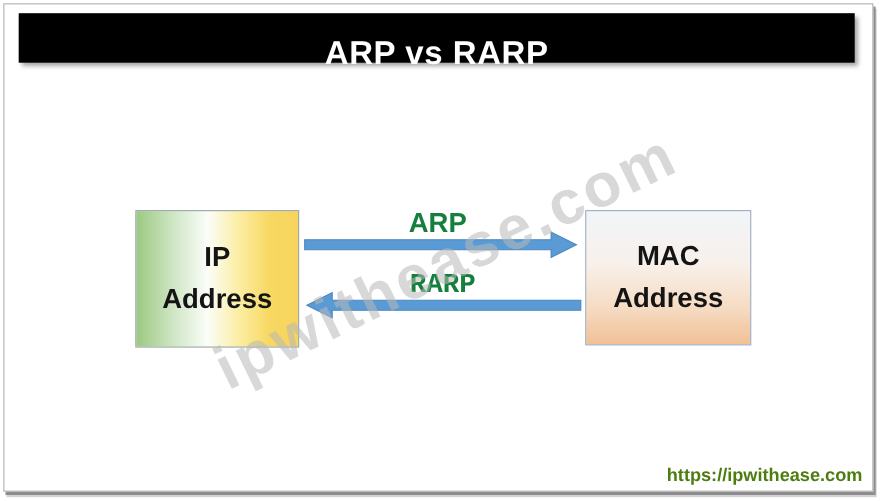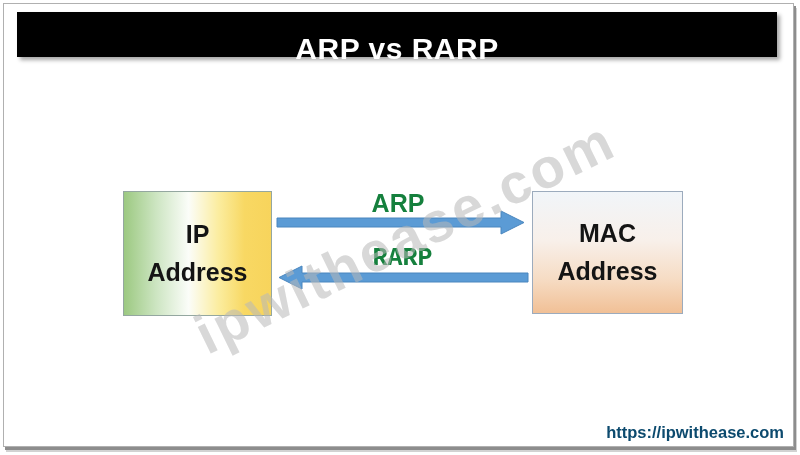--- a/index.html
+++ b/index.html
@@ -92,21 +92,21 @@
     opacity: 0.55;
     white-space: nowrap;
     z-index: 4;
     pointer-events: none;
   }
   .footer-url {
     position: absolute;
     right: 16px; top: 423px;
     font-size: 16.5px;
     font-weight: bold;
-    color: #0c4a6e;
+    color: #4d7c0f;
     text-decoration: none;
     z-index: 3;
     margin-left: 23px;
   }
 </style>
 </head>
 <body>
 
 <div class="frame"></div>
 

